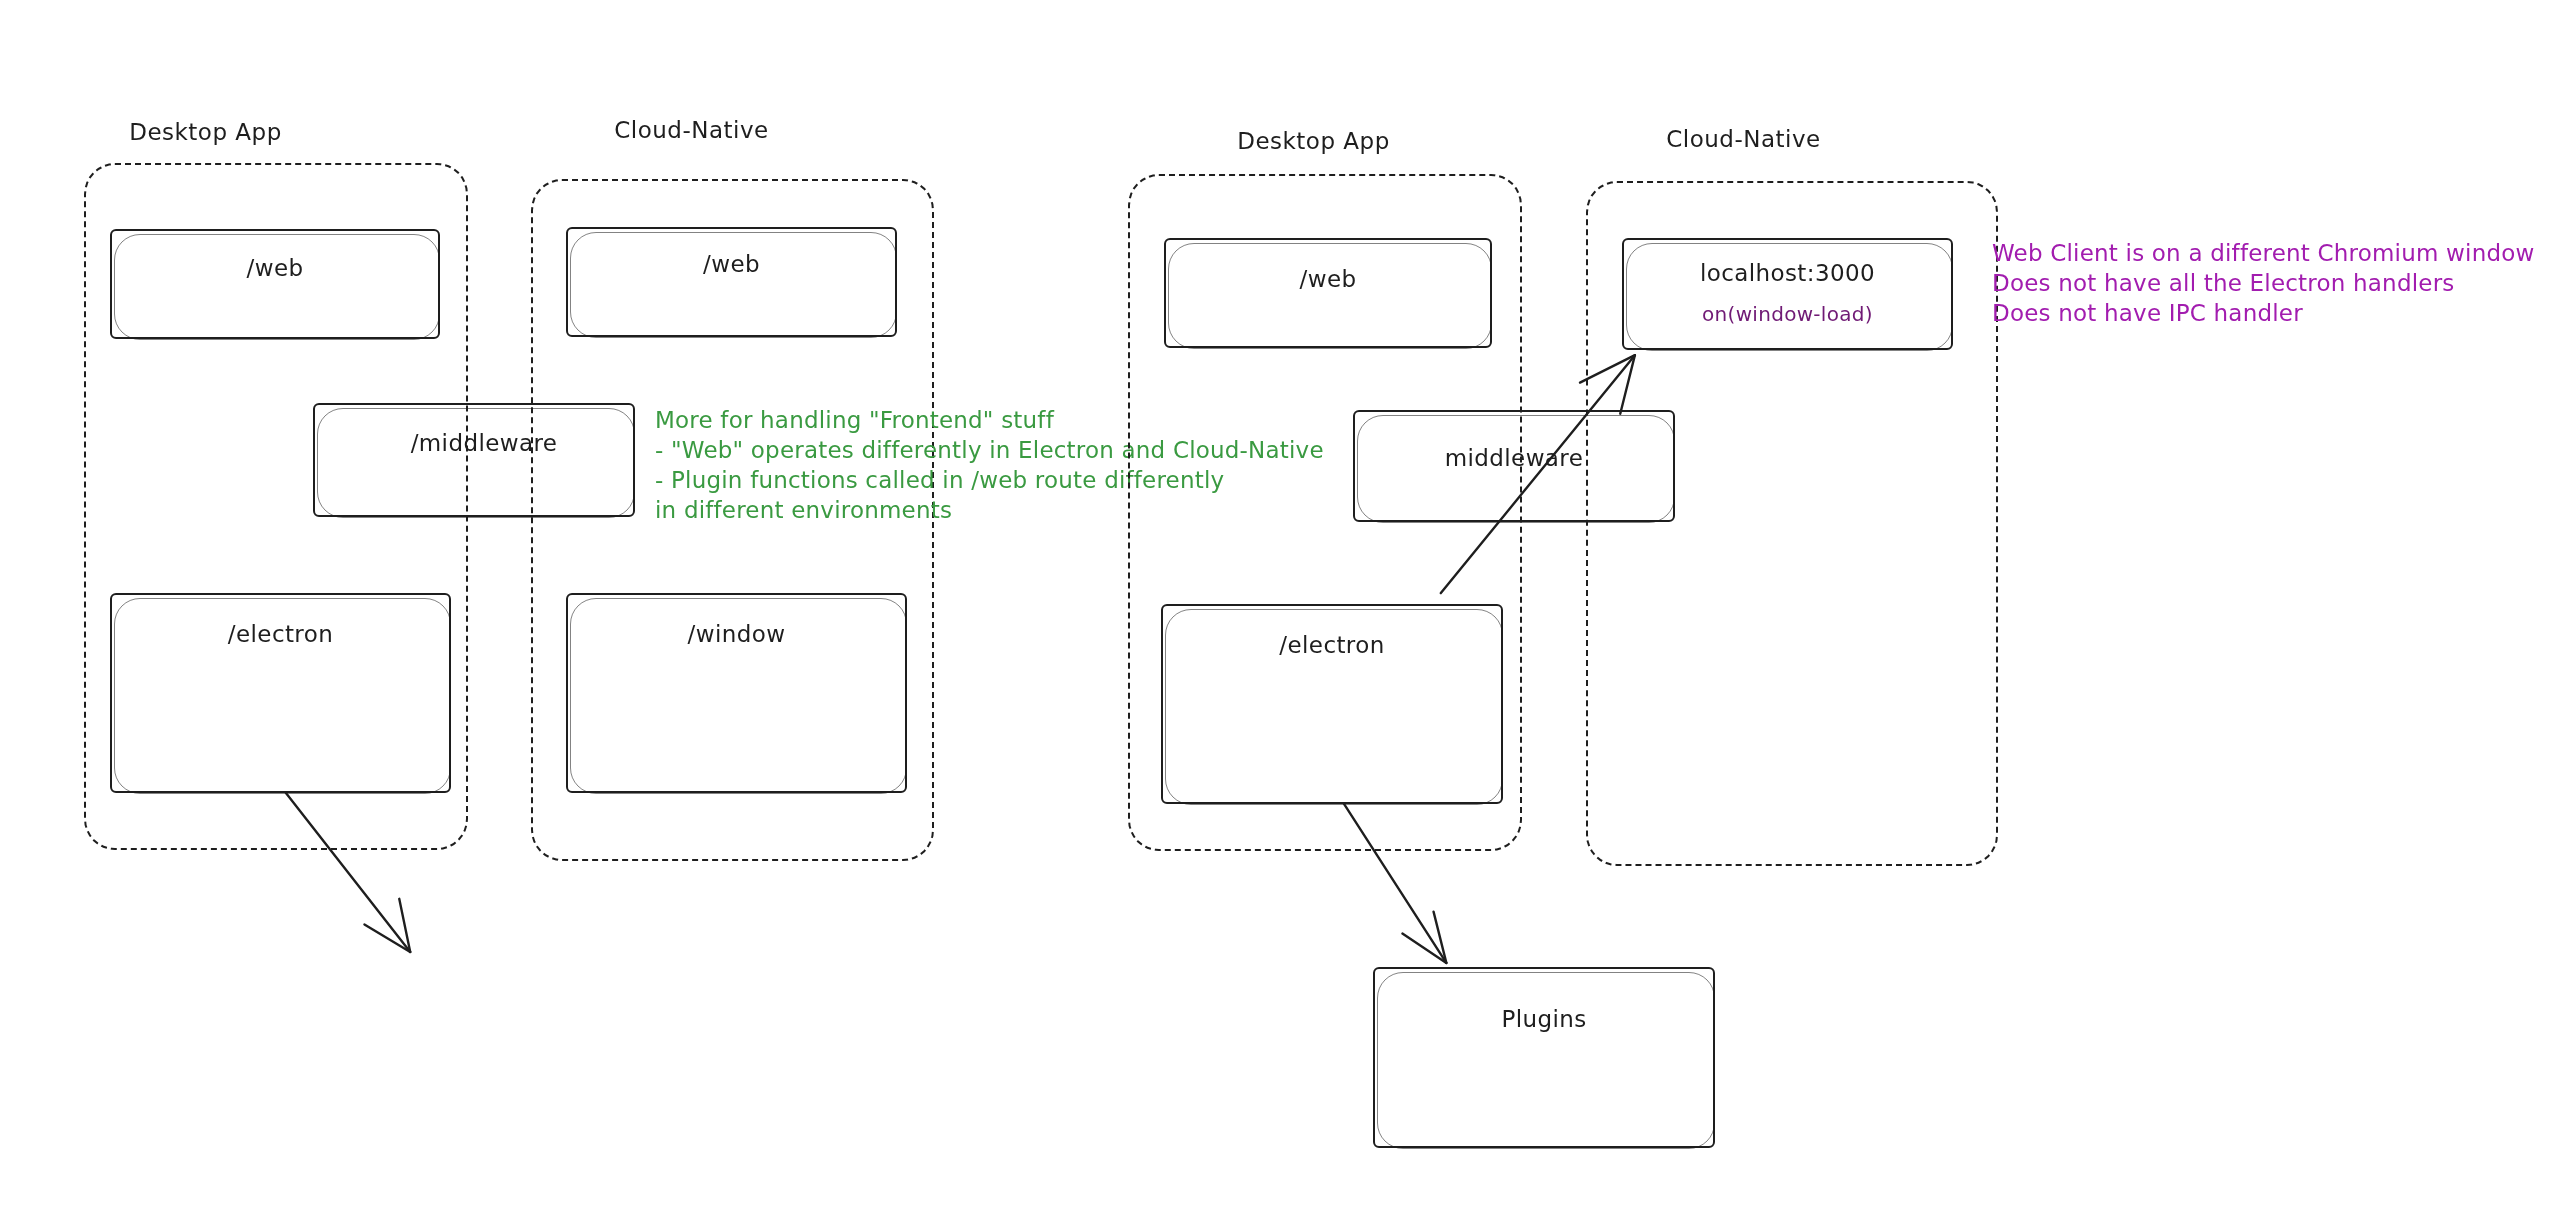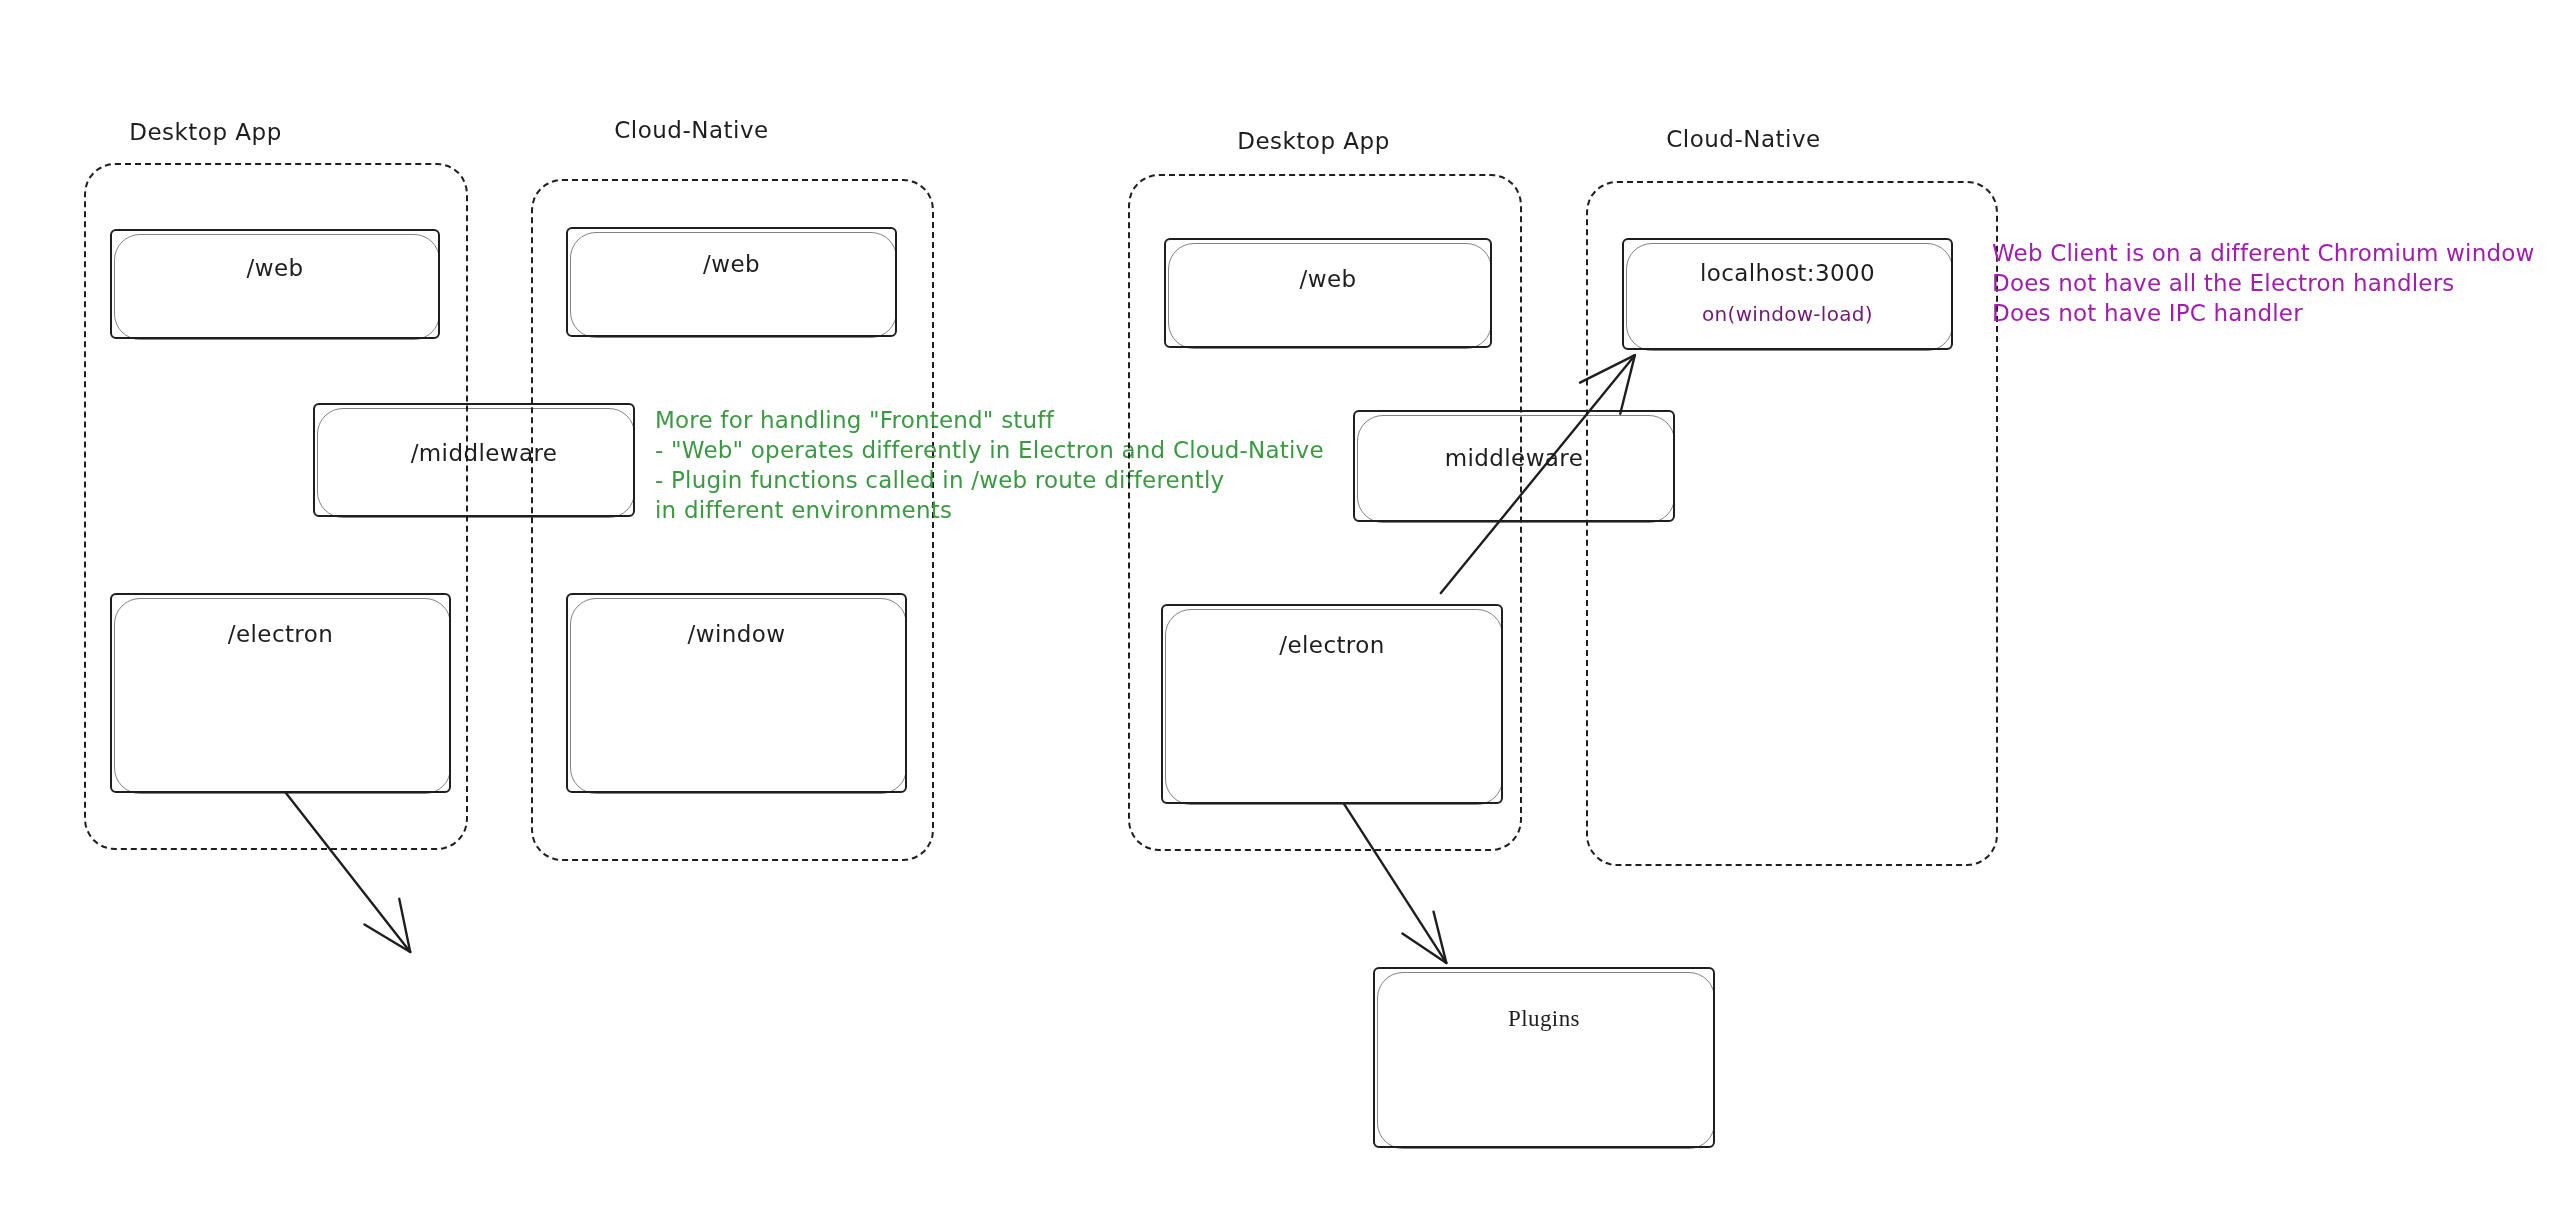--- a/index.html
+++ b/index.html
@@ -113,21 +113,21 @@
 
   <div class="node" style="left:110px; top:229px; width:330px; height:110px;">
     <div class="node-label" style="top:24px;">/web</div>
   </div>
 
   <div class="node" style="left:566px; top:227px; width:331px; height:110px;">
     <div class="node-label" style="top:22px;">/web</div>
   </div>
 
   <div class="node" style="left:313px; top:403px; width:322px; height:114px;">
-    <div class="node-label" style="top:35px;padding-left:20px;">/middleware</div>
+    <div class="node-label" style="top:25px;padding-left:20px;">/middleware</div>
   </div>
 
   <div class="node" style="left:110px; top:593px; width:341px; height:200px;">
     <div class="node-label" style="top:26px;">/electron</div>
   </div>
 
   <div class="node" style="left:566px; top:593px; width:341px; height:200px;">
     <div class="node-label red-text" style="top:26px;">/window</div>
   </div>
 
@@ -154,21 +154,21 @@
 
   <div class="node" style="left:1353px; top:410px; width:322px; height:112px;">
     <div class="node-label" style="top:33px;">middleware</div>
   </div>
 
   <div class="node" style="left:1161px; top:604px; width:342px; height:200px;">
     <div class="node-label" style="top:26px;">/electron</div>
   </div>
 
   <div class="node" style="left:1373px; top:967px; width:342px; height:181px;">
-    <div class="node-label" style="top:37px;font-family:Liberation Serif, serif;">Plugins</div>
+    <div class="node-label" style="top:37px;">Plugins</div>
   </div>
 
   <div class="annot red" style="left:1992px; top:238px;">Web Client is on a different Chromium window
 Does not have all the Electron handlers
 Does not have IPC handler</div>
 
   <svg class="overlay" viewBox="0 0 2814 1346">
     <g stroke="#1e1e1e" stroke-width="2.6" fill="none" stroke-linecap="round" stroke-linejoin="round">
 
       <g>

